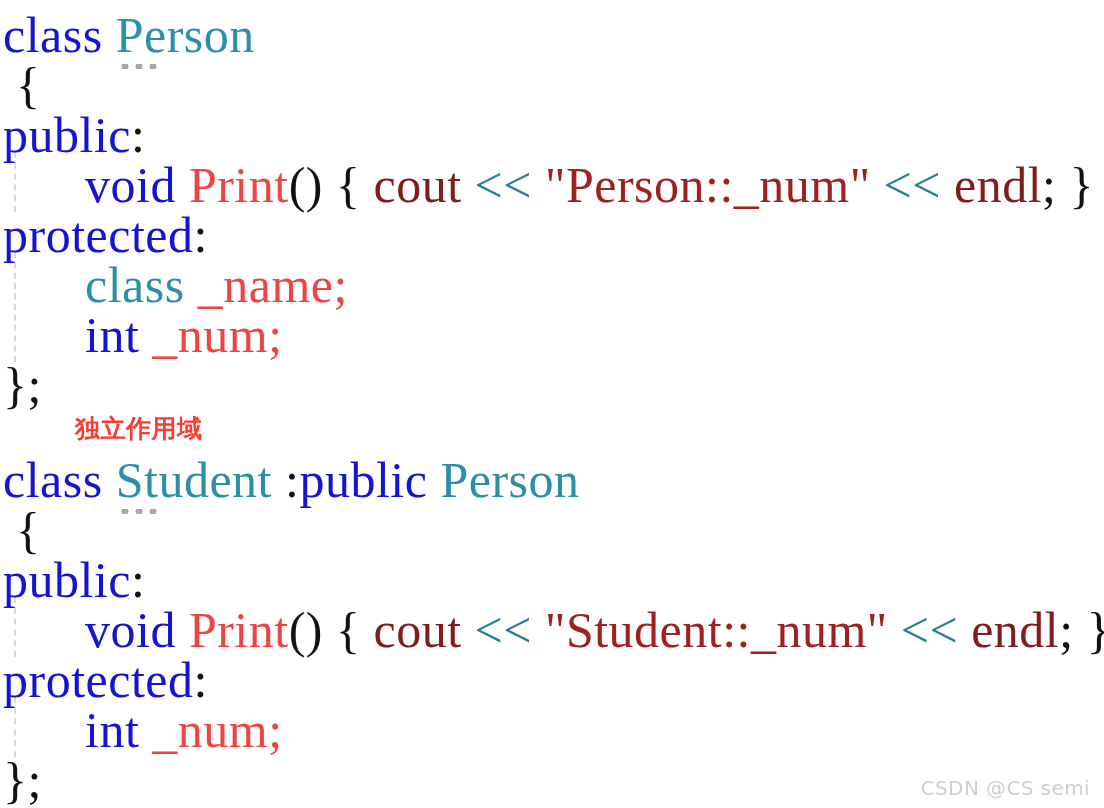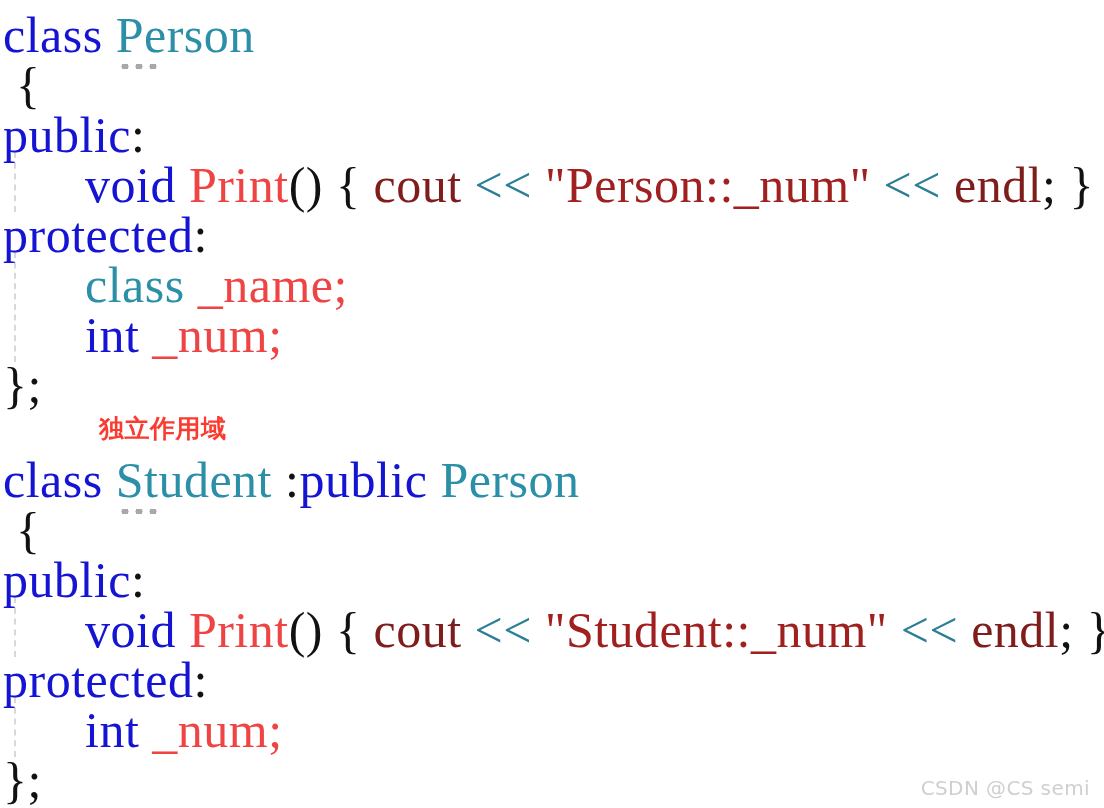--- a/index.html
+++ b/index.html
@@ -115,14 +115,14 @@
     <div class="code-line" style="top: 260px;"><span class="ind1"></span><span class="tok-type">class</span><span class="tok-plain"> </span><span class="tok-plain">_name;</span></div>
     <div class="code-line" style="top: 310px;"><span class="ind1"></span><span class="tok-keyword">int</span><span class="tok-plain"> </span><span class="tok-plain">_num;</span></div>
     <div class="code-line" style="top: 360px;"><span class="ind0"></span><span class="tok-punct">};</span></div>
     <div class="code-line" style="top: 455px;"><span class="ind0"></span><span class="tok-keyword">class</span><span class="tok-plain"> </span><span class="tok-type squiggle">Student</span><span class="tok-punct"> :</span><span class="tok-keyword">public</span><span class="tok-plain"> </span><span class="tok-type">Person</span></div>
     <div class="code-line" style="top: 505px;"><span class="ind0"></span><span class="tok-plain"> </span><span class="tok-punct">{</span></div>
     <div class="code-line" style="top: 555px;"><span class="ind0"></span><span class="tok-keyword">public</span><span class="tok-punct">:</span></div>
     <div class="code-line" style="top: 605px;"><span class="ind1"></span><span class="tok-keyword">void</span><span class="tok-plain"> </span><span class="tok-func">Print</span><span class="tok-punct">() { </span><span class="tok-stream">cout</span><span class="tok-plain"> </span><span class="tok-op">&lt;&lt;</span><span class="tok-plain"> </span><span class="tok-string">"Student::_num"</span><span class="tok-plain"> </span><span class="tok-op">&lt;&lt;</span><span class="tok-plain"> </span><span class="tok-stream">endl</span><span class="tok-punct">; }</span></div>
     <div class="code-line" style="top: 655px;"><span class="ind0"></span><span class="tok-keyword">protected</span><span class="tok-punct">:</span></div>
     <div class="code-line" style="top: 705px;"><span class="ind1"></span><span class="tok-keyword">int</span><span class="tok-plain"> </span><span class="tok-plain">_num;</span></div>
     <div class="code-line" style="top: 755px;"><span class="ind0"></span><span class="tok-punct">};</span></div>
-    <div class="annotation" style="left: 75px; top: 412px; color: rgb(251, 59, 48); margin-left: 24px;">独立作用域</div>
+    <div class="annotation" style="left: 75px; top: 412px; color: rgb(251, 59, 48);">独立作用域</div>
   </div>
 
 </body></html>

